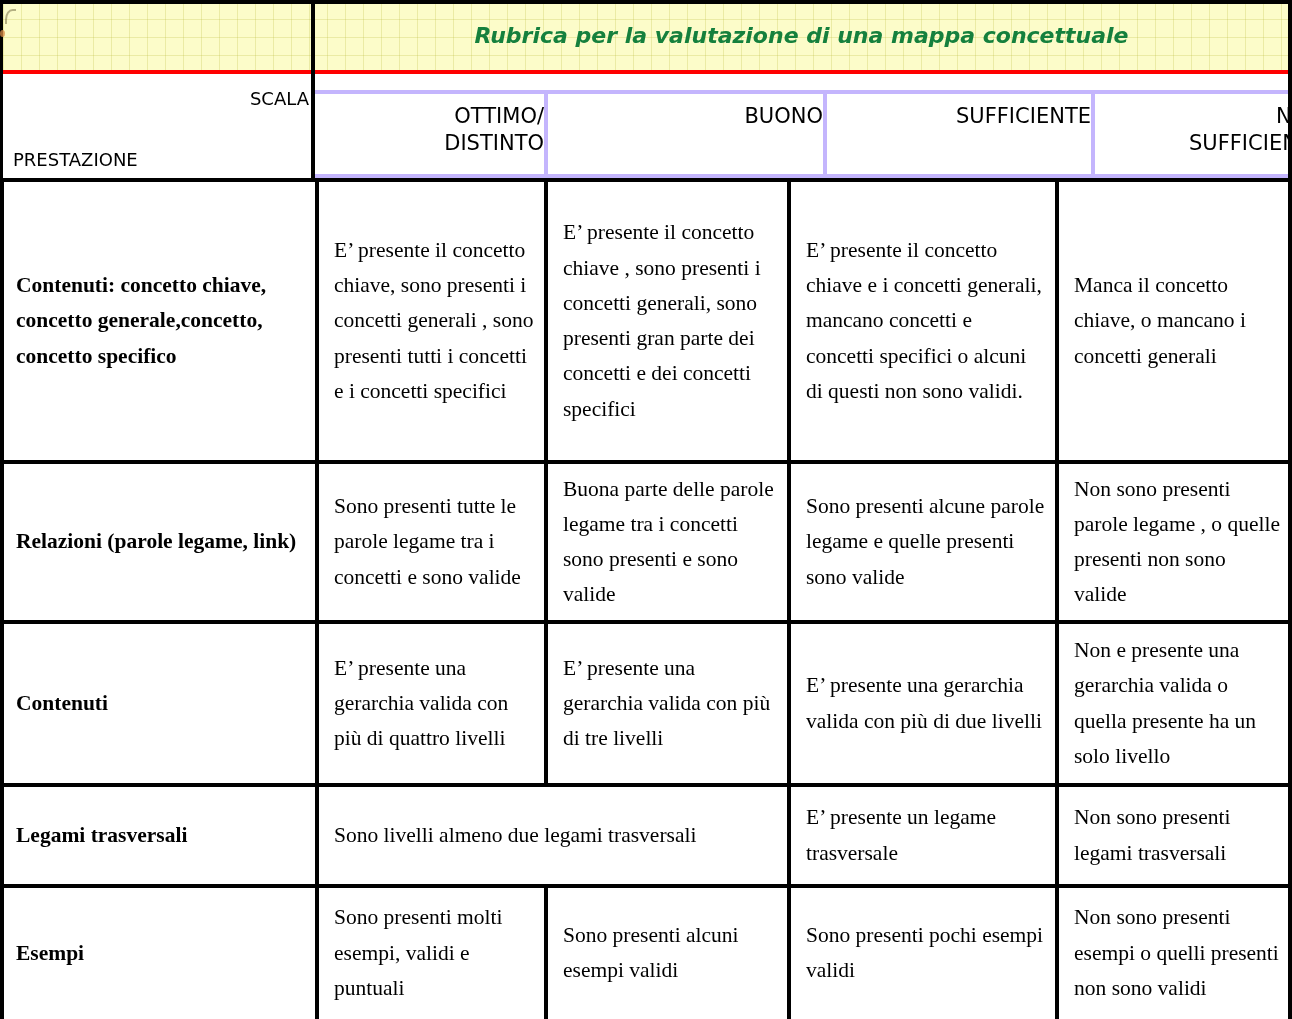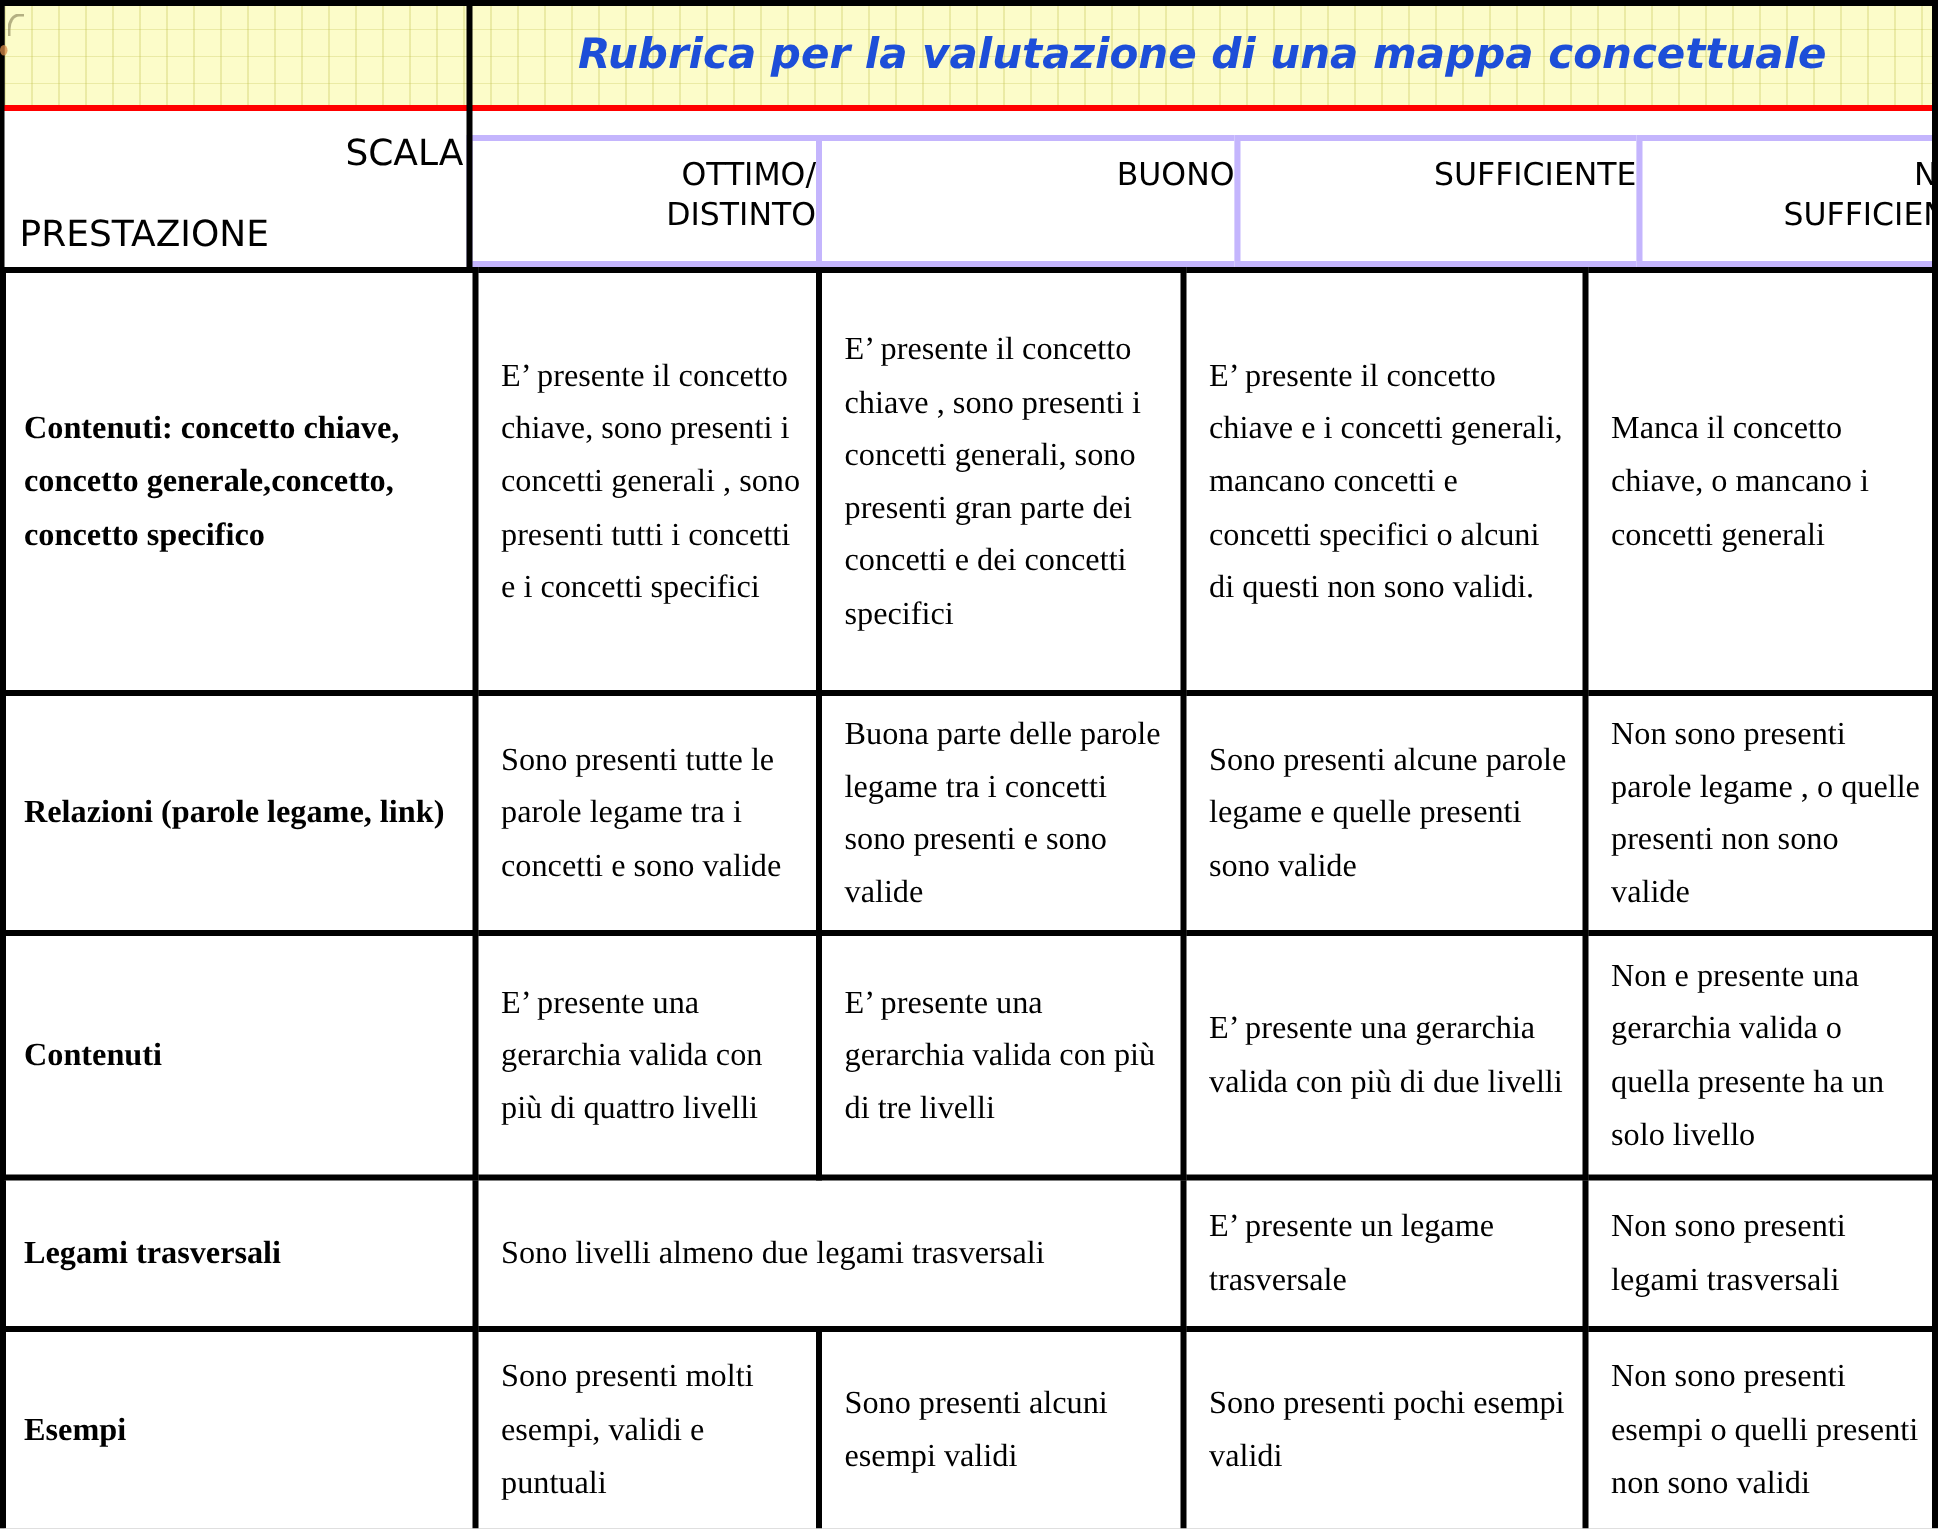--- a/index.html
+++ b/index.html
@@ -15,42 +15,42 @@
     background-image:
       repeating-linear-gradient(0deg, rgba(190,190,70,.28) 0 1px, transparent 1px 18px),
       repeating-linear-gradient(90deg, rgba(190,190,70,.28) 0 1px, transparent 1px 18px);
     border-top:4px solid #000;border-left:3px solid #000;border-right:4px solid #000;
     z-index:1;
   }
   .title{
     position:absolute;left:315px;top:0;width:973px;height:70px;
     display:flex;align-items:center;justify-content:center;
     font-family:"DejaVu Sans", sans-serif;font-weight:bold;font-style:italic;
-    font-size:28px;color:#1d4ed8;z-index:2;white-space:nowrap;
+    font-size:22px;color:#15803d;z-index:2;white-space:nowrap;
   }
   .redline{position:absolute;left:0;top:70px;width:1292px;height:4px;background:#FF0000;z-index:3;}
   .vline-top{position:absolute;left:311px;top:0;width:4px;height:178px;background:#000;z-index:4;}
   .edge-right{position:absolute;left:1288px;top:0;width:4px;height:1019px;background:#000;z-index:4;}
   .edge-left{position:absolute;left:0;top:0;width:3px;height:1019px;background:#000;z-index:4;}
 
   
   .artifact-curl{
     position:absolute;left:5px;top:9px;width:9px;height:13px;z-index:5;
     border:2px solid rgba(90,80,40,.55);border-right:none;border-bottom:none;
     border-radius:70% 0 0 0;opacity:.8;
   }
   .artifact-dot{
     position:absolute;left:0px;top:30px;width:5px;height:7px;z-index:5;
     background:#d98c4a;border-radius:50%;opacity:.75;
   }
 
   
   .corner{
     position:absolute;left:3px;top:74px;width:328px;height:104px;background:#fff;z-index:2;
-    font-family:"DejaVu Sans", sans-serif;font-size:24px;
+    font-family:"DejaVu Sans", sans-serif;font-size:18px;
   }
   .corner .scala{position:absolute;right:22px;top:14px;}
   .corner .prestazione{position:absolute;left:10px;bottom:8px;text-align:right;}
 
   
   .hdr-row{
     position:absolute;left:311px;top:90px;height:88px;display:flex;z-index:3;
   }
   .hdr{
     box-sizing:border-box;border:4px solid #c4b5fd;background:#fff;

